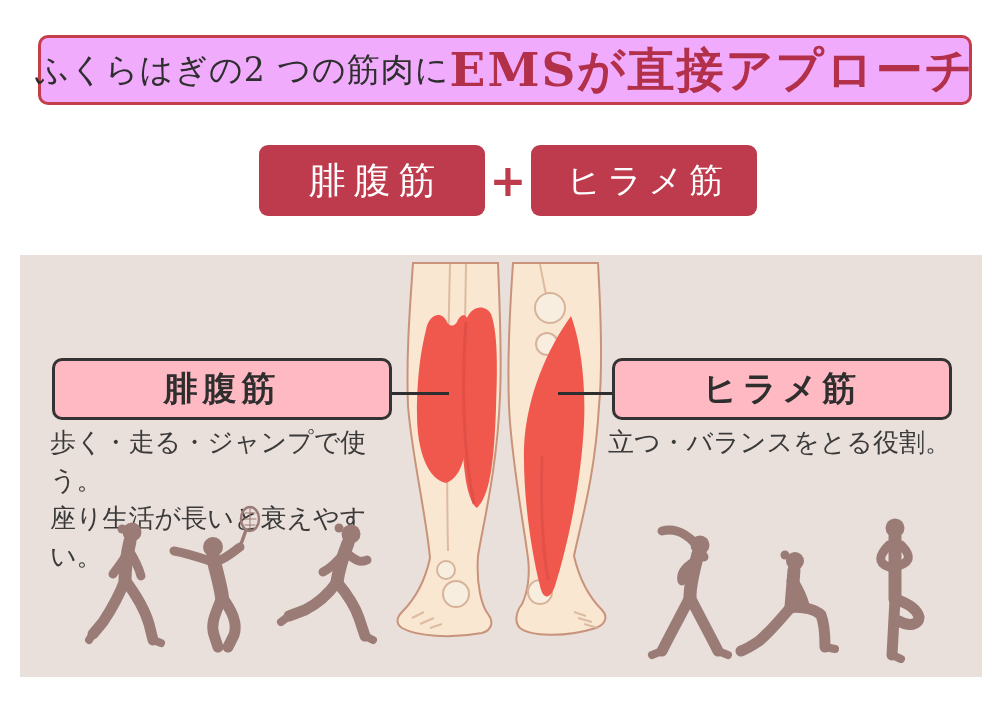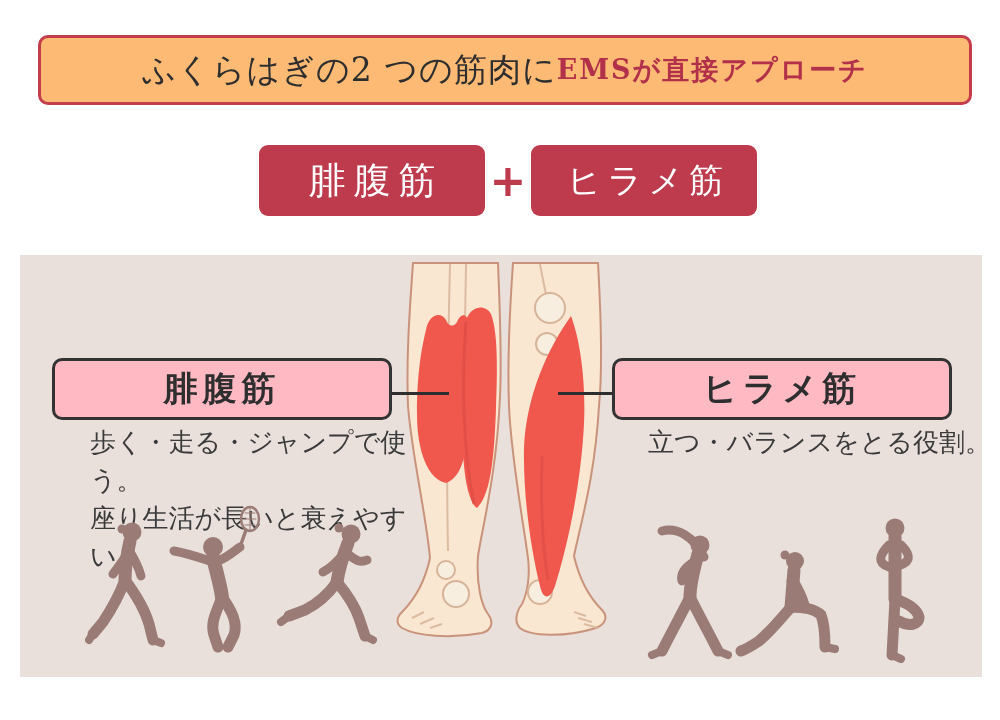--- a/index.html
+++ b/index.html
@@ -2,25 +2,25 @@
 <html><head>
 <meta charset="utf-8">
 <style>
   * { margin:0; padding:0; box-sizing:border-box; }
   body { background:#ffffff; font-family:"DejaVu Serif","Liberation Serif",serif; }
   .page { position:relative; width:1000px; height:720px; background:#ffffff; overflow:hidden; }
 
   
   .banner {
     position:absolute; left:38px; top:35px; width:934px; height:70px;
-    background:#fdba74; border:3px solid #C53C4B; border-radius:10px;
+    background:#f0abfc; border:3px solid #C53C4B; border-radius:10px;
     display:flex; align-items:center; justify-content:center; white-space:nowrap;
   }
   .banner .plain { font-size:33px; color:#2E2E2E; letter-spacing:1px; }
-  .banner .highlight { font-size:27px; font-weight:700; color:#B23049; letter-spacing:2px; }
+  .banner .highlight { font-size:47px; font-weight:700; color:#B23049; letter-spacing:2px; }
 
   
   .m-btn {
     position:absolute; top:145px; width:226px; height:71px;
     background:#BD3B4D; border-radius:9px; color:#ffffff;
     display:flex; align-items:center; justify-content:center;
     font-size:37px; letter-spacing:8px; padding-left:8px;
   }
   .m-btn.left { left:259px; }
   .m-btn.right { left:531px; font-size:34px; letter-spacing:6px; }
@@ -41,21 +41,21 @@
 
   .callout {
     position:absolute; top:103px; width:340px; height:62px;
     background:#FFB9C3; border:3px solid #333333; border-radius:10px;
     display:flex; align-items:center; justify-content:center;
     font-size:34px; font-weight:700; color:#2E2E2E; letter-spacing:5px;
   }
   .callout.left { left:32px; }
   .callout.right { left:592px; }
 
-  .desc { position:absolute; top:168px; width:360px; font-size:26px; line-height:38px; color:#3A3A3A;margin-left:40px; }
+  .desc { position:absolute; top:168px; width:360px; font-size:26px; line-height:38px; color:#3A3A3A; }
   .desc.left { left:30px; }
   .desc.right { left:588px; }
 
   .sil { position:absolute; }
   .sil path { stroke:#9B7B76; fill:none; stroke-linecap:round; stroke-linejoin:round; }
   .sil circle { fill:#9B7B76; }
   .racket { stroke:#9B7B76; fill:none; }
 </style>
 </head>
 <body>

